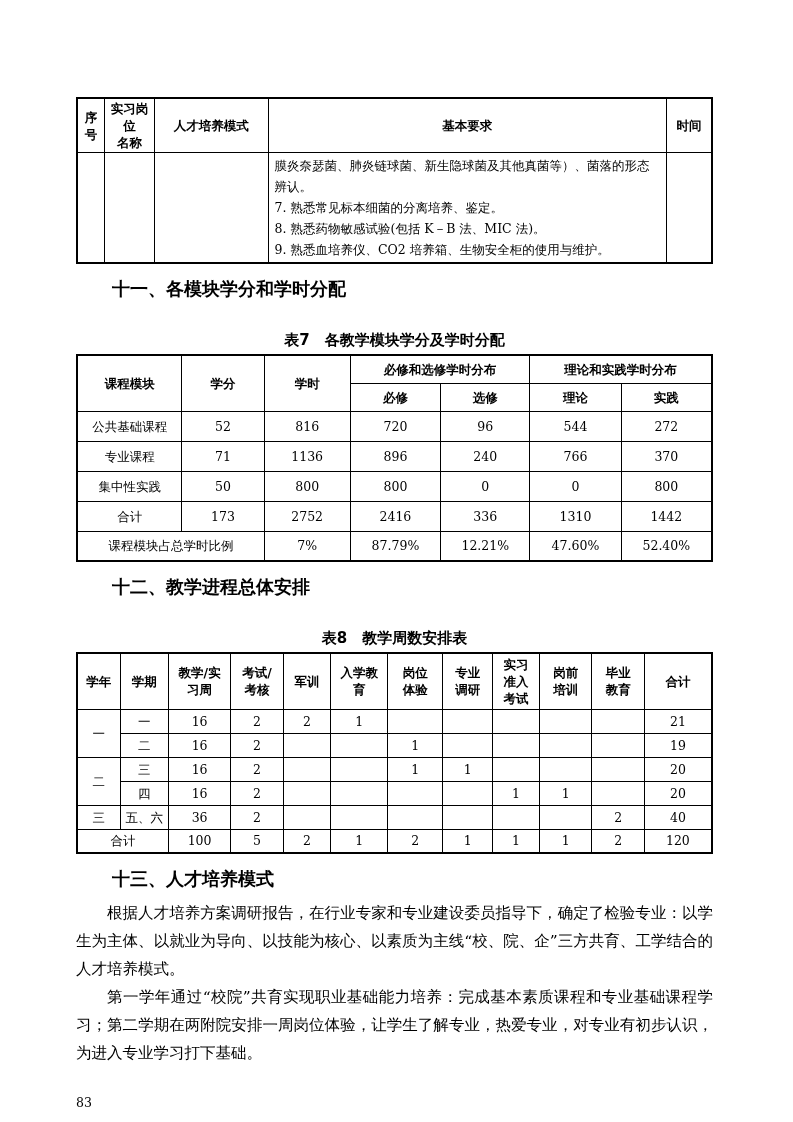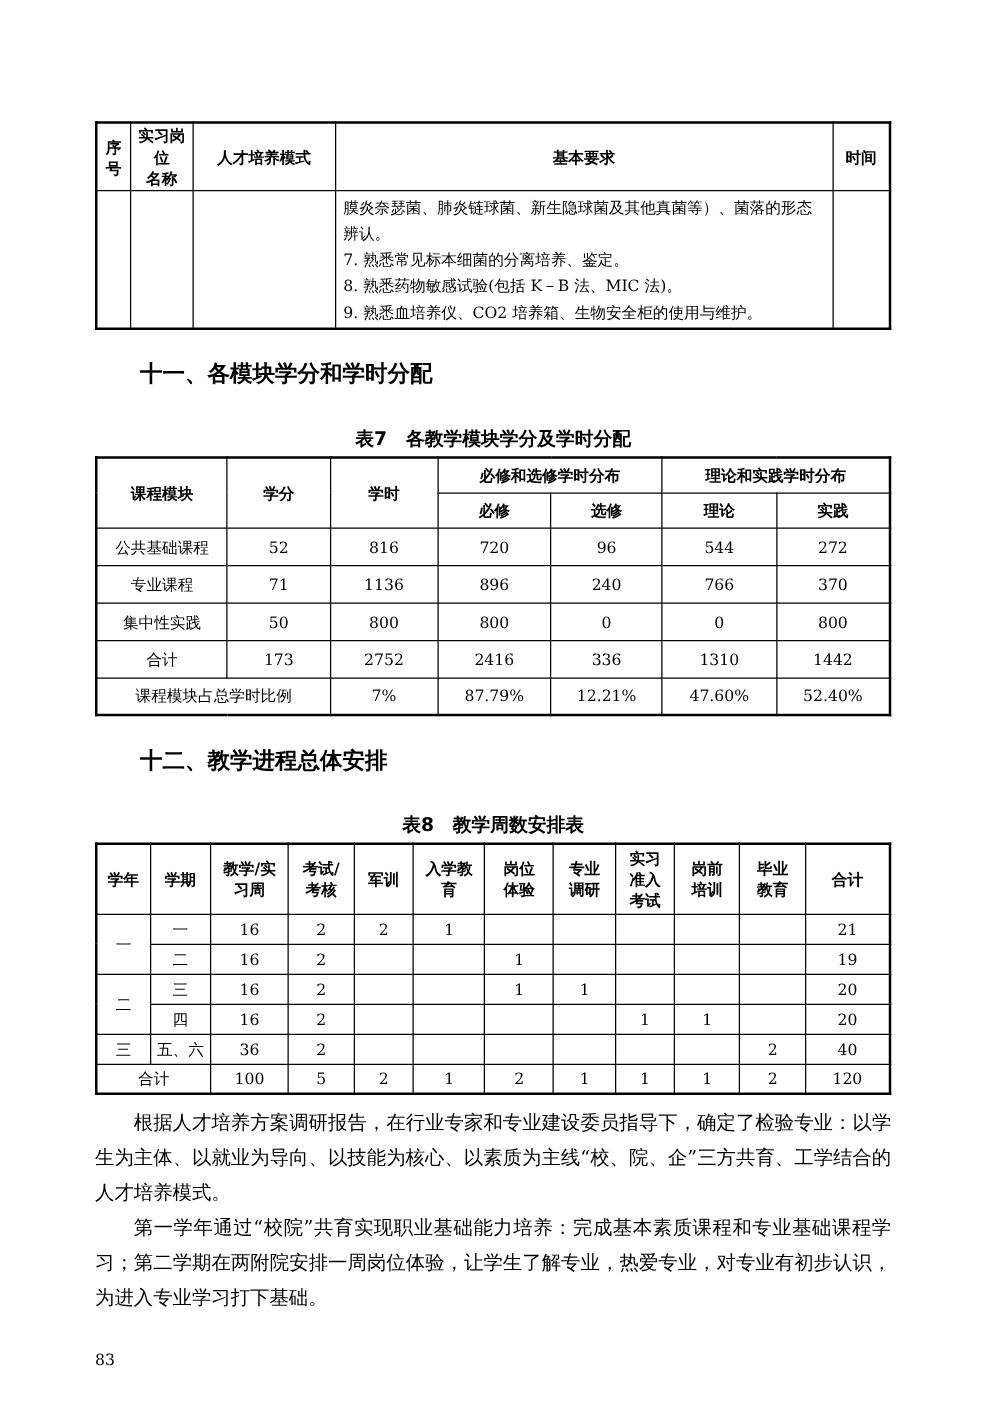--- a/index.html
+++ b/index.html
@@ -50,21 +50,21 @@
 
   
   .tbl8 thead tr { height: 56px; }
   .tbl8 tbody tr { height: 24px; }
 
   .section-heading {
     font-family: "DejaVu Sans", "Liberation Sans", sans-serif;
     font-weight: bold;
     font-size: 18px;
     line-height: 24px;
-    margin: 24px 0 0 36px;
+    margin: 13px 0 0 36px;
   }
   .tbl-caption {
     font-family: "DejaVu Sans", "Liberation Sans", sans-serif;
     font-weight: bold;
     font-size: 15px;
     line-height: 20px;
     text-align: center;
     margin-top: 29px;
   }
   .mt-tbl { margin-top: 4px; }
@@ -318,20 +318,21 @@
         <td>2</td>
         <td>1</td>
         <td>1</td>
         <td>1</td>
         <td>2</td>
         <td>120</td>
       </tr>
     </tbody>
   </table>
 
+  <div class="section-heading">十三、人才培养模式</div>
   <div class="paras">
     <p class="para">根据人才培养方案调研报告，在行业专家和专业建设委员指导下，确定了检验专业：以学生为主体、以就业为导向、以技能为核心、以素质为主线“校、院、企”三方共育、工学结合的人才培养模式。</p>
     <p class="para">第一学年通过“校院”共育实现职业基础能力培养：完成基本素质课程和专业基础课程学习；第二学期在两附院安排一周岗位体验，让学生了解专业，热爱专业，对专业有初步认识，为进入专业学习打下基础。</p>
   </div>
 
   <div class="pageno">83</div>
 
 </div>
 
 </body></html>

